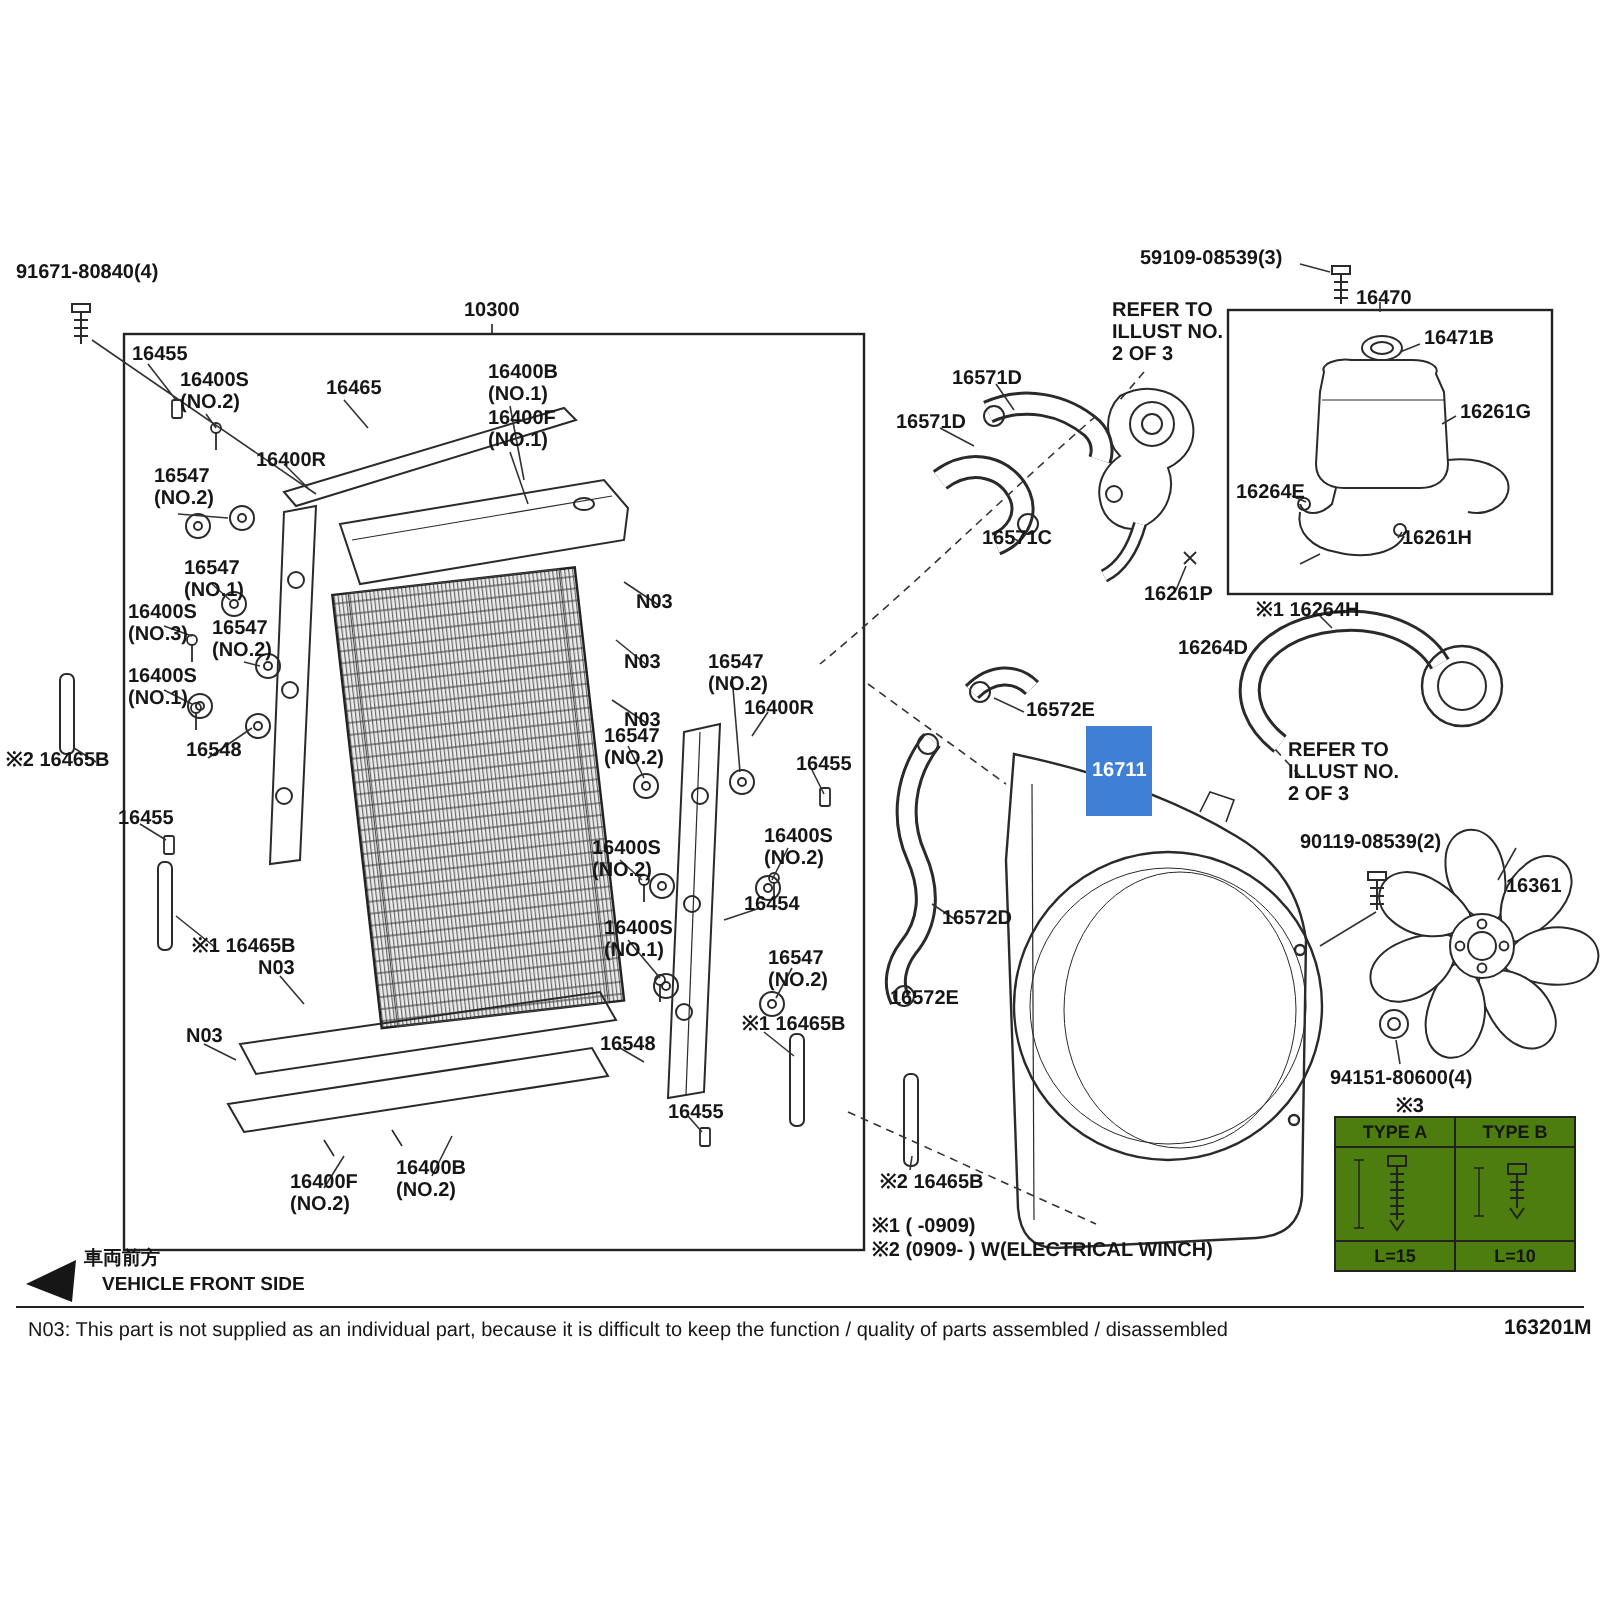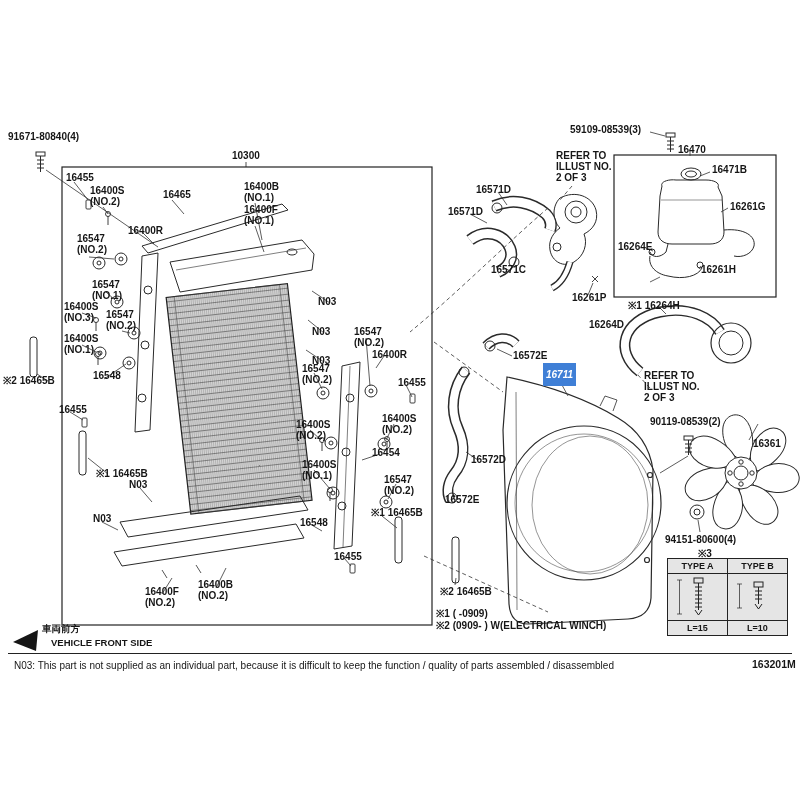--- a/index.html
+++ b/index.html
@@ -1,27 +1,27 @@
 <!DOCTYPE html>
 <html><head>
 <meta charset="utf-8">
 <style>
   * { margin:0; padding:0; box-sizing:border-box; }
   html,body { width:800px; height:800px; background:#fff; font-family:"Liberation Sans",sans-serif; }
   #stage { position:relative; width:800px; height:800px; background:#fff; overflow:hidden; }
   #artwork { position:absolute; left:0; top:0; }
   #labels { position:absolute; left:0; top:0; width:760px; height:800px; pointer-events:none; }
   .part-label { position:absolute; font-size:10px; font-weight:bold; color:#161616; line-height:1.12; white-space:pre-line; }
-  .part-label.highlight { color:#fff; padding:6px 3px;font-style:italic; }
+  .part-label.highlight { color:#fff; padding:17px 3px; }
   .vf-jp { position:absolute; left:42px; top:623px; font-size:9.5px; font-weight:bold; color:#161616; }
   .vf-en { position:absolute; left:51px; top:637px; font-size:9.5px; font-weight:bold; color:#161616; }
   .divider { position:absolute; left:8px; top:653px; width:784px; border-top:1.5px solid #222; }
   .footer-note { position:absolute; left:14px; top:660px; width:660px; font-size:10px; color:#161616; }
   .doc-ref { position:absolute; left:752px; top:658px; font-size:10.5px; font-weight:bold; color:#161616; }
-  table.legend { position:absolute; left:667px; top:558px; border-collapse:collapse; background:#e5e5e5; }
+  table.legend { position:absolute; left:667px; top:558px; border-collapse:collapse; background:#4d7c0f; }
   table.legend th, table.legend td { border:1.2px solid #222; font-size:9px; font-weight:bold;
     text-align:center; color:#161616; width:60px; }
   table.legend th { height:15px; }
   table.legend td.icon-cell { height:46px; }
   table.legend td.len-cell { height:15px; }
 </style>
 </head>
 <body>
 
 <div id="stage">

